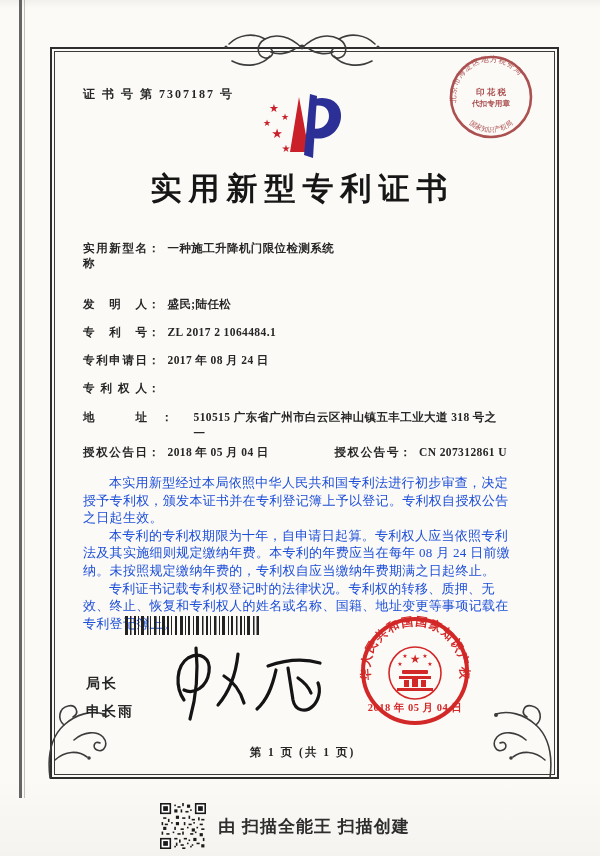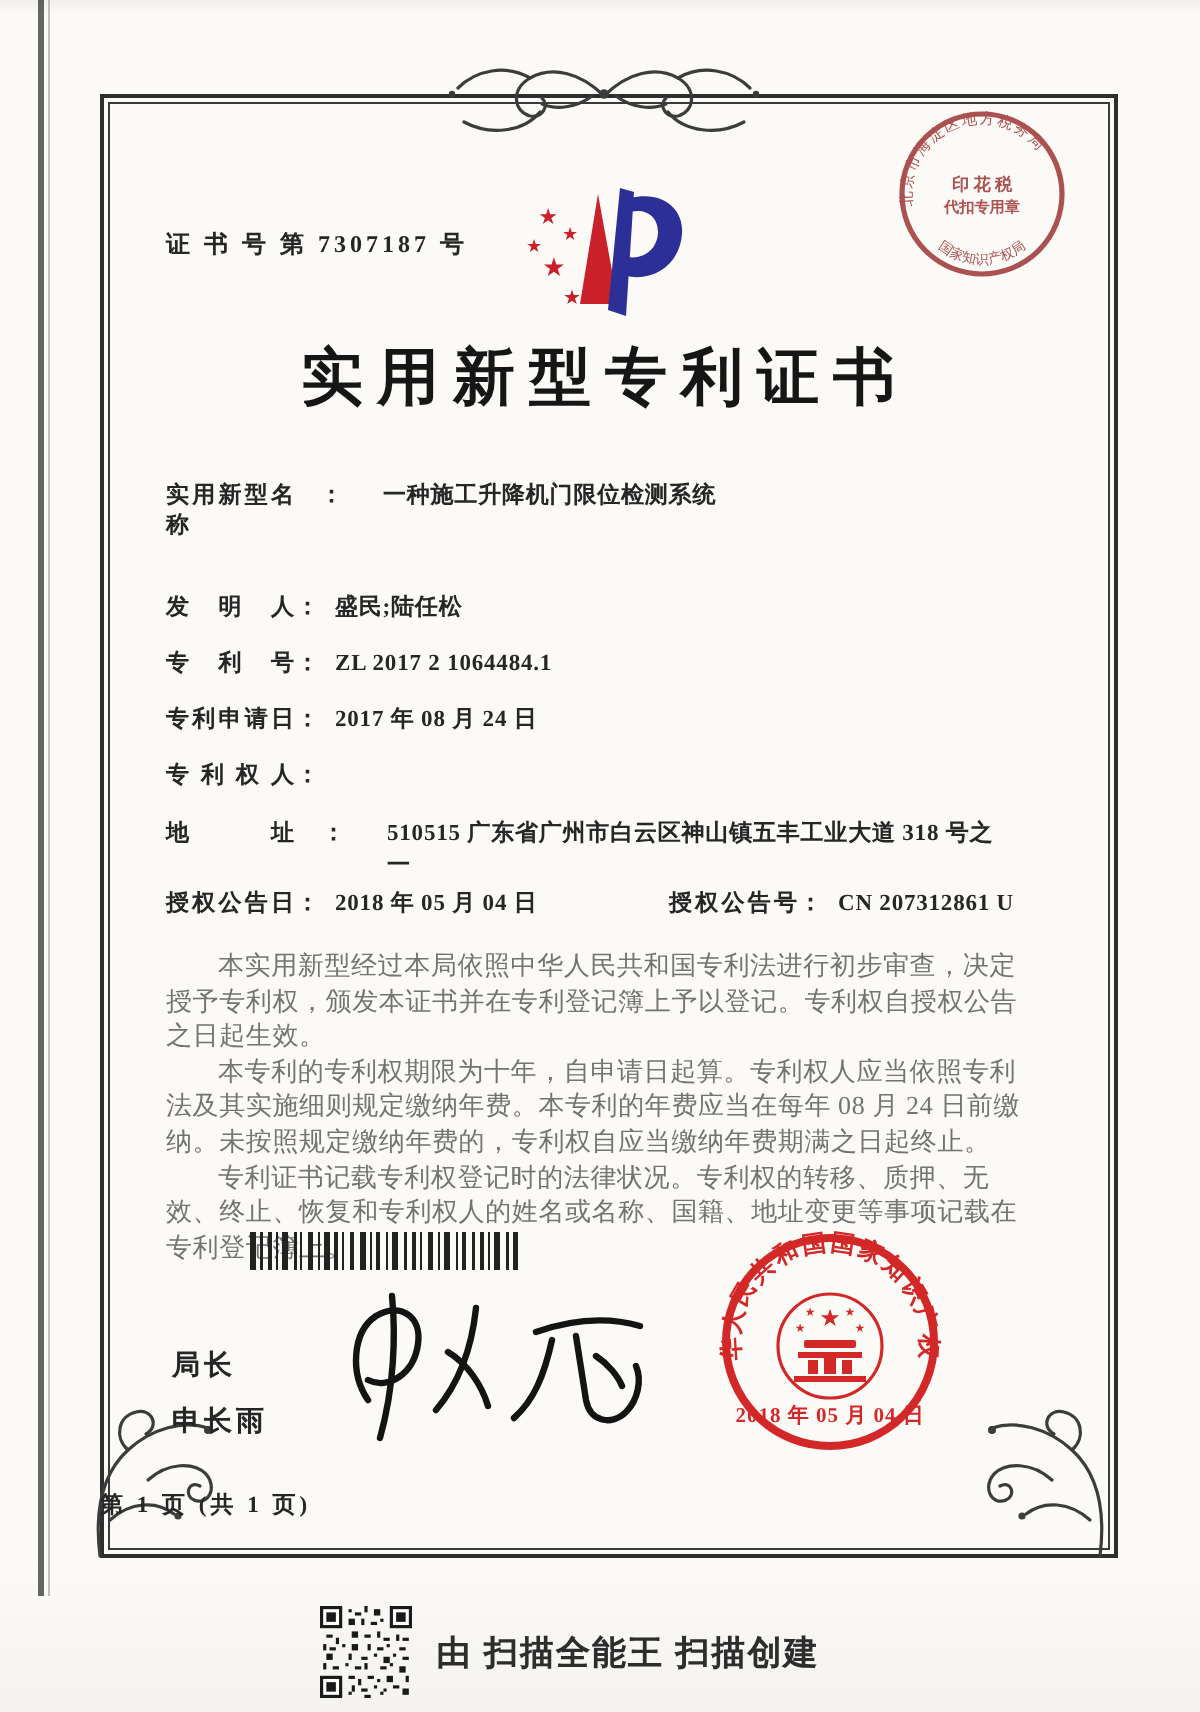--- a/index.html
+++ b/index.html
@@ -13,54 +13,54 @@
   .scan-edge2{position:absolute;left:24px;top:0;height:798px;width:1px;background:#9a9a96;opacity:.6;}
 
   .frame{position:absolute;left:50px;top:47px;width:505px;height:728px;border:2px solid #2e2e2e;}
   .frame::after{content:"";position:absolute;inset:2px;border:1px solid #3a3a3a;}
 
   .ornament{position:absolute;pointer-events:none;}
   .orn-top{left:212px;top:26px;}
   .orn-bl{left:42px;top:688px;}
   .orn-br{left:492px;top:688px;}
 
-  .cert-no{position:absolute;left:83px;top:86px;font-size:12px;font-weight:700;letter-spacing:2px;margin-top:28px;}
+  .cert-no{position:absolute;left:83px;top:86px;font-size:12px;font-weight:700;letter-spacing:2px;}
 
   .logo{position:absolute;left:254px;top:90px;}
 
   .title{position:absolute;left:50px;top:168px;width:505px;text-align:center;
     font-size:31px;font-weight:700;letter-spacing:7px;color:#161616;}
 
   .stamp{position:absolute;left:444px;top:50px;opacity:.85;}
 
   .fields{position:absolute;left:83px;top:241px;width:436px;font-size:11.5px;font-weight:700;line-height:15px;}
   .frow{display:flex;align-items:baseline;margin-bottom:13px;}
-  .frow.first{margin-bottom:26px;gap:12px;}
+  .frow.first{margin-bottom:26px;}
   .frow.addr{margin-bottom:4px;gap:13px;}
   .flabel{display:inline-block;width:64px;text-align:justify;text-align-last:justify;flex:0 0 64px;}
   .fcolon{flex:0 0 auto;padding:0 2px 0 1px;}
   .fvalue{padding-left:6px;letter-spacing:.4px;}
   .addr-val{max-width:314px;line-height:16px;}
   .grant{display:flex;}
   .gpair{display:flex;align-items:baseline;}
   .gpair.right{margin-left:auto;margin-right:12px;}
 
   .body-text{position:absolute;left:83px;top:474px;width:436px;font-size:13px;line-height:17.6px;
-    letter-spacing:.3px;color:#737373;}
+    letter-spacing:.3px;color:#1d4ed8;}
   .body-text p{margin:0;text-indent:2em;}
 
   .barcode{position:absolute;left:125px;top:616px;}
 
   .signoff{position:absolute;left:86px;top:670px;font-size:14px;font-weight:700;letter-spacing:2px;line-height:28px;}
   .signature{position:absolute;left:168px;top:642px;}
 
   .seal{position:absolute;left:356px;top:612px;}
   .seal text{font-family:"Liberation Serif",serif;}
 
-  .page-footer{position:absolute;left:50px;top:745px;width:505px;
+  .page-footer{position:absolute;left:50px;top:745px;width:505px;text-align:center;
     font-size:11.5px;font-weight:700;letter-spacing:2px;}
 
   .scanner-bar{position:absolute;left:0;top:796px;width:600px;height:60px;display:flex;
     align-items:center;justify-content:center;padding-right:30px;box-sizing:border-box;gap:12px;}
   .scanner-watermark{font-family:"Liberation Sans","DejaVu Sans",sans-serif;
     font-size:17px;font-weight:700;color:#2d2d2d;letter-spacing:1px;}
 
   svg{display:block;}
 </style>
 </head>

